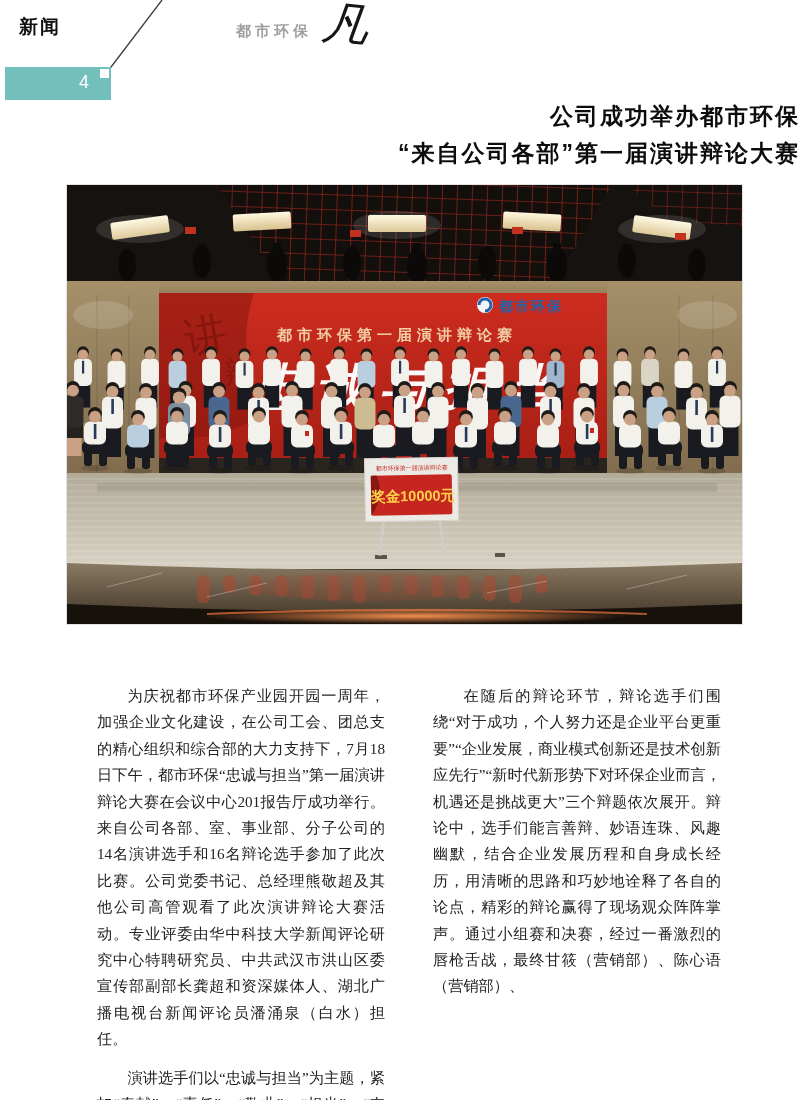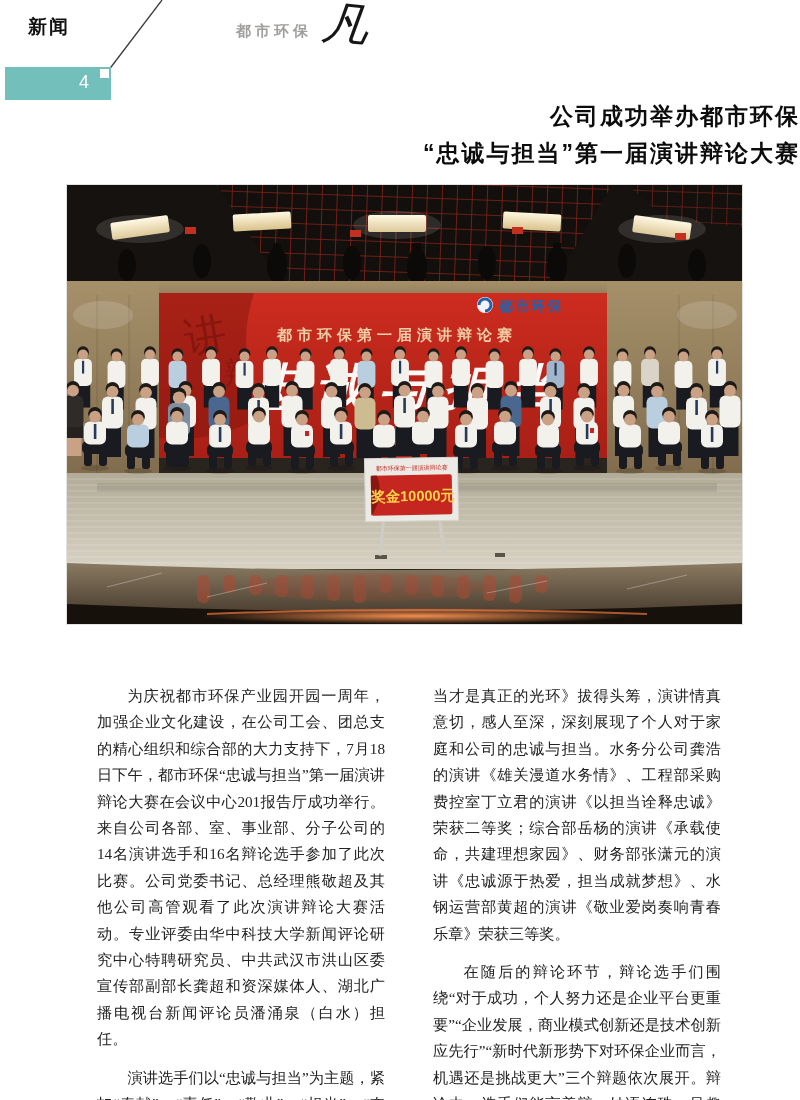--- a/index.html
+++ b/index.html
@@ -1,20 +1,20 @@
 <!DOCTYPE html>
 <html><head>
 <meta charset="utf-8">
 <style>
   html,body{margin:0;padding:0;background:#ffffff;}
   body{width:800px;min-height:1100px;position:relative;font-family:"Liberation Serif","DejaVu Serif",serif;color:#1f1f1f;}
 
   
   .hdr{position:absolute;top:0;left:0;width:800px;height:110px;}
-  .news-label{position:absolute;left:28px;top:14px;font-family:"Liberation Sans","DejaVu Sans",sans-serif;font-weight:bold;font-size:19px;color:#111;letter-spacing:2px;}
+  .news-label{position:absolute;left:19px;top:14px;font-family:"Liberation Sans","DejaVu Sans",sans-serif;font-weight:bold;font-size:19px;color:#111;letter-spacing:2px;}
   .hdr-line{position:absolute;left:0;top:0;}
   .masthead{position:absolute;left:236px;top:22px;font-family:"Liberation Sans","DejaVu Sans",sans-serif;font-weight:bold;font-size:15px;color:#a09f9d;letter-spacing:4px;}
   .masthead-glyph{position:absolute;left:322px;top:2px;font-size:46px;color:#161616;font-style:italic;font-family:"Liberation Serif",serif;transform:rotate(6deg);line-height:1;}
   .pagenum-box{position:absolute;left:5px;top:67px;width:106px;height:33px;background:#72bfbc;}
   .pagenum-box .notch{position:absolute;right:2px;top:2px;width:9px;height:9px;background:#ffffff;}
   .pagenum{position:absolute;right:22px;top:5px;color:#ffffff;font-family:"Liberation Sans",sans-serif;font-size:18px;}
 
   
   .title{padding-top:98px;text-align:right;font-family:"Liberation Sans","DejaVu Sans",sans-serif;font-weight:bold;font-size:23px;line-height:37px;color:#0c0c0c;letter-spacing:2px;}
 
@@ -39,21 +39,21 @@
   <span class="masthead">都市环保</span>
   <span class="masthead-glyph">凡</span>
   <div class="pagenum-box">
     <span class="notch"></span>
     <span class="pagenum">4</span>
   </div>
 </div>
 
 <div class="title">
   <div>公司成功举办都市环保</div>
-  <div>“忠诚与担当”第一届演讲辩论大赛</div>
+  <div>“来自公司各部”第一届演讲辩论大赛</div>
 </div>
 
 <figure class="photo">
 <svg id="photo-svg" width="675" height="439" viewBox="0 0 675 439" xmlns="http://www.w3.org/2000/svg">
   <defs>
     <linearGradient id="wallGrad" x1="0" y1="0" x2="0" y2="1">
       <stop offset="0" stop-color="#a5906a"></stop>
           <stop offset="1" stop-color="#6d5a3e"></stop>
     </linearGradient>
     <linearGradient id="redGrad" x1="0" y1="0" x2="0" y2="1">
@@ -626,16 +626,15 @@
   </g>
 </svg>
 </figure>
 
 <div class="article">
   <div class="col">
     <p class="indent">为庆祝都市环保产业园开园一周年，加强企业文化建设，在公司工会、团总支的精心组织和综合部的大力支持下，7月18日下午，都市环保“忠诚与担当”第一届演讲辩论大赛在会议中心201报告厅成功举行。来自公司各部、室、事业部、分子公司的14名演讲选手和16名辩论选手参加了此次比赛。公司党委书记、总经理熊敬超及其他公司高管观看了此次演讲辩论大赛活动。专业评委由华中科技大学新闻评论研究中心特聘研究员、中共武汉市洪山区委宣传部副部长龚超和资深媒体人、湖北广播电视台新闻评论员潘涌泉（白水）担任。</p>
     <p class="indent">演讲选手们以“忠诚与担当”为主题，紧扣“奉献”、“责任”、“敬业”、“担当”、“奋斗”等关键词，围绕都市环保的发展史、成长史和奋斗史，通过讲述自身或身边优秀团队及员工的先进事迹，分享了自己与公司同呼吸共命运的初心历程。经过精彩角逐、工程部电气室李子浈的演讲《敢于担</p>
   </div>
   <div class="col">
-    <p>当才是真正的光环》拔得头筹，演讲情真意切，感人至深，深刻展现了个人对于家庭和公司的忠诚与担当。水务分公司龚浩的演讲《雄关漫道水务情》、工程部采购费控室丁立君的演讲《以担当诠释忠诚》荣获二等奖；综合部岳杨的演讲《承载使命，共建理想家园》、财务部张潇元的演讲《忠诚源于热爱，担当成就梦想》、水钢运营部黄超的演讲《敬业爱岗奏响青春乐章》荣获三等奖。</p>
     <p class="indent">在随后的辩论环节，辩论选手们围绕“对于成功，个人努力还是企业平台更重要”“企业发展，商业模式创新还是技术创新应先行”“新时代新形势下对环保企业而言，机遇还是挑战更大”三个辩题依次展开。辩论中，选手们能言善辩、妙语连珠、风趣幽默，结合企业发展历程和自身成长经历，用清晰的思路和巧妙地诠释了各自的论点，精彩的辩论赢得了现场观众阵阵掌声。通过小组赛和决赛，经过一番激烈的唇枪舌战，最终甘筱（营销部）、陈心语（营销部）、</p>
   </div>
 </div>
 
 </body></html>

